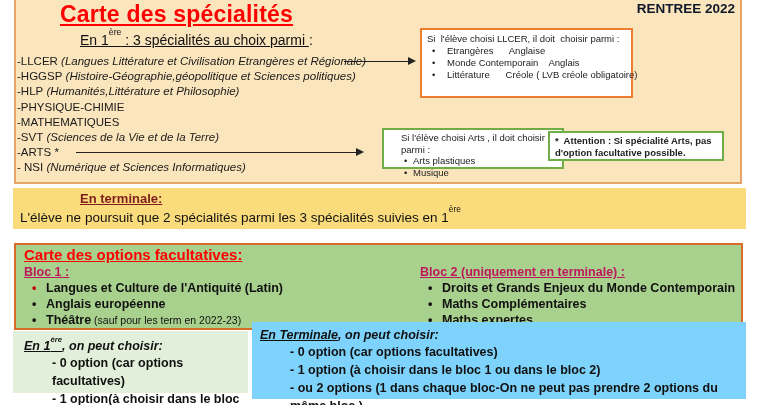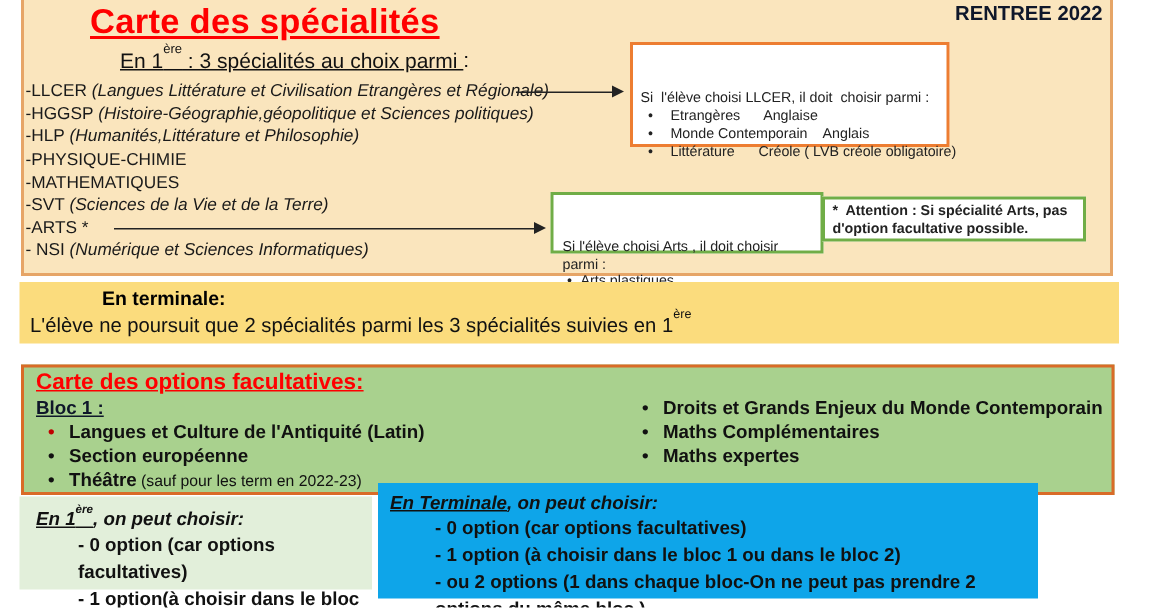--- a/index.html
+++ b/index.html
@@ -22,53 +22,53 @@
   .arrow{position:absolute;height:0;border-top:1.4px solid #222;}
   .arrow::after{content:"";position:absolute;right:-8px;top:-4.7px;width:0;height:0;
     border-left:8px solid #222;border-top:4px solid transparent;border-bottom:4px solid transparent;}
   #arrow-llcer{left:328px;top:73px;width:64px;}
   #arrow-arts{left:60px;top:164px;width:280px;}
 
   
   .sbox{position:absolute;background:#fff;box-sizing:border-box;font-size:9.5px;color:#222;}
   #llcer-box{left:404px;top:40px;width:213px;height:70px;border:2.5px solid #ED7D31;
     padding:3px 5px;line-height:12px;}
-  #arts-box{left:351px;top:140px;width:182px;height:41px;border:2px solid #70AD47;
-    padding:2px 6px;line-height:11.5px;}
+  #arts-box{left:366px;top:140px;width:182px;height:41px;border:2px solid #70AD47;
+    padding:2px 17px;line-height:11.5px;}
   #attention-box{left:532px;top:143px;width:176px;height:30px;border:2px solid #70AD47;
     padding:2px 5px;font-weight:bold;line-height:12px;white-space:pre-wrap;}
-  .sbox-intro{white-space:pre-wrap;margin-top:27px;}
+  .sbox-intro{white-space:pre-wrap;}
   .sbox-opt{position:relative;padding-left:20px;white-space:pre;}
   .sbox-opt::before{content:"\2022";position:absolute;left:5px;}
   #arts-box .sbox-opt{padding-left:12px;}
   #arts-box .sbox-opt::before{left:3px;}
 
   
   #terminale-band{position:absolute;left:13px;top:188px;width:733px;height:41px;background:#FBDC7D;}
-  .term-h{position:absolute;left:55px;top:3px;font-size:13px;font-weight:bold;color:#000000;}
+  .term-h{position:absolute;left:67px;top:3px;font-size:13px;font-weight:bold;text-decoration:underline;color:#7f1d1d;}
   .term-b{position:absolute;left:7px;top:20px;font-size:13.5px;color:#111;}
 
   
   #options-panel{position:absolute;left:14px;top:243px;width:729px;height:87px;
     background:#A9D18E;border:2px solid #D96B28;box-sizing:border-box;}
   .opt-title{position:absolute;left:8px;top:1px;font-size:15px;font-weight:bold;
     color:#FF0000;text-decoration:underline;}
   .bloc{position:absolute;top:19px;font-size:12.5px;line-height:16px;color:#111;}
   #bloc1{left:8px;width:392px;}
   #bloc2{left:404px;width:330px;}
-  .bloc-h{font-weight:bold;color:#0f172a;text-decoration:underline;}
+  .bloc-h{font-weight:bold;color:#be185d;text-decoration:underline;}
   .g-item{position:relative;padding-left:22px;font-weight:bold;}
   .g-item::before{content:"\2022";position:absolute;left:8px;font-weight:bold;}
   .g-item.red::before{color:#C00000;}
   .thea-note{font-weight:normal;font-size:10.5px;}
 
   
   .choice-box{position:absolute;box-sizing:border-box;font-size:12.5px;color:#111;}
   #premiere-box{left:13px;top:331px;width:235px;height:62px;background:#E2EFDA;padding:4px 0 1px 11px;}
-  #terminale-box{left:252px;top:322px;width:440px;height:77px;background:#0ea5e9;padding:5px 0 0 8px;}
+  #terminale-box{left:252px;top:322px;width:494px;height:77px;background:#7dd3fc;padding:5px 0 0 8px;}
   .choice-h{font-weight:bold;font-style:italic;line-height:16px;}
   .choice-h .u{text-decoration:underline;}
   .choice-items{font-weight:bold;line-height:18px;}
   #premiere-box .choice-items{margin-left:28px;}
   #terminale-box .choice-items{margin-left:30px;}
 </style>
 </head>
 <body>
 
 <div id="page">
@@ -114,25 +114,26 @@
     <div class="term-h">En terminale:</div>
     <div class="term-b"><span>L'élève ne poursuit que 2 spécialités parmi les 3 spécialités suivies en 1</span><sup class="sm">ère</sup></div>
   </div>
 
   <div id="options-panel">
     <div class="opt-title">Carte des options facultatives:</div>
 
     <div id="bloc1" class="bloc">
       <div class="bloc-h">Bloc 1 :</div>
       <div class="g-item red"><span>Langues et Culture de l'Antiquité (Latin)</span></div>
-      <div class="g-item"><span>Section européenne</span></div>
+      <div class="g-item"><span>Anglais européenne</span></div>
       <div class="g-item"><span>Théâtre</span><span class="thea-note">  (sauf pour les term en 2022-23)</span></div>
     </div>
 
     <div id="bloc2" class="bloc">
+      <div class="bloc-h">Bloc 2 (uniquement en terminale) :</div>
       <div class="g-item">Droits et Grands Enjeux du Monde Contemporain</div>
       <div class="g-item">Maths Complémentaires</div>
       <div class="g-item">Maths expertes</div>
     </div>
   </div>
 
   <div id="premiere-box" class="choice-box">
     <div class="choice-h"><span class="u"><span>En 1</span><sup class="sm">ère</sup></span><span>, on peut choisir:</span></div>
     <div class="choice-items">
       <div>- 0 option (car options facultatives)</div>

